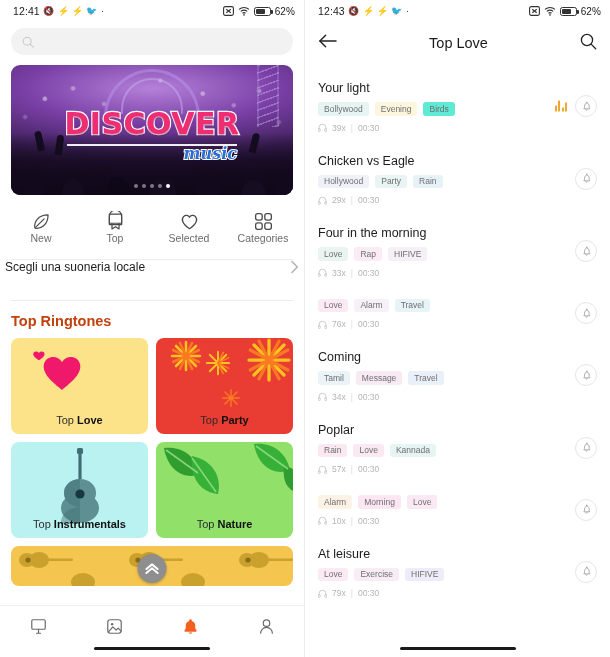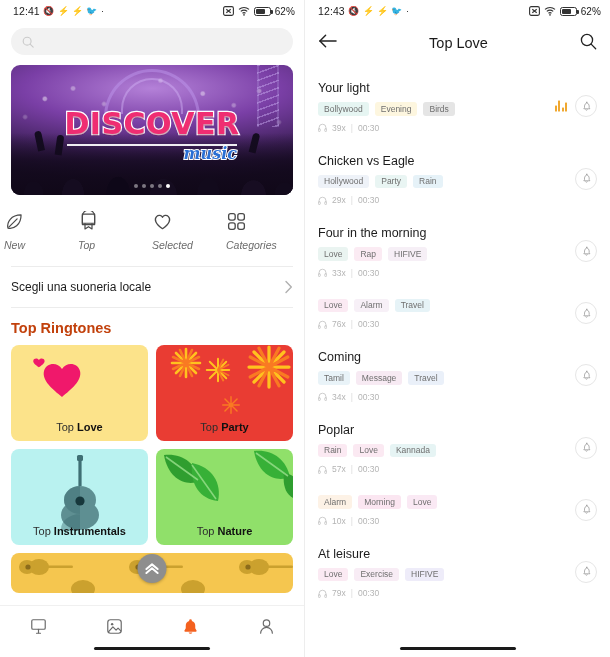--- a/index.html
+++ b/index.html
@@ -108,26 +108,26 @@
     position:absolute; right:56px; top:79px;
     font-family:"DejaVu Serif", serif; font-style:italic; font-weight:bold;
     font-size:16px; color:#2a6fd4; -webkit-text-stroke:2px #fff; paint-order: stroke fill;
   }
   .bn-dots { position:absolute; left:0; right:0; bottom:7px; display:flex; justify-content:center; gap:4px; }
   .bn-dots i { width:4px; height:4px; border-radius:50%; background:rgba(255,255,255,.45); display:block; }
   .bn-dots i.on { background:#fff; }
 
   
   .quicknav { display:flex; margin:16px 4px 0; }
-  .qn { flex:1; display:flex; flex-direction:column; gap:7px; cursor:pointer;font-style:italic; }
+  .qn { flex:1; display:flex; flex-direction:column; align-items:center; gap:0; cursor:pointer; }
   .qn span { font-size:10.5px; color:#6b6b6b; }
 
   .divider { height:1px; background:#ececec; margin:15px 11px 0; }
   .localrow {
-    margin:0 11px; height:40px; display:flex; align-items:center; cursor:pointer;gap:15px;
+    margin:0 5px; height:40px; display:flex; align-items:flex-start; cursor:pointer;gap:15px;
   }
   .localrow .lbl { flex:1; font-size:12px; color:#1c1c1c; }
   .section-title { margin:12px 11px 0; font-size:14.5px; font-weight:bold; color:#c2410c; }
 
   
   .cards { margin:9px 11px 0; display:grid; grid-template-columns:1fr 1fr; gap:8px; }
   .card { height:96px; border-radius:8px; position:relative; overflow:hidden; cursor:pointer; }
   .card .cap {
     position:absolute; left:0; right:0; bottom:8px; text-align:center;
     font-size:11px; color:#2e2e2e;
@@ -474,21 +474,21 @@
     </div>
   </div>
 
   <div class="list">
 
     <div class="track">
       <div class="name">Your light</div>
       <div class="tags">
         <span class="tag" style="background:#e6f5f2">Bollywood</span>
         <span class="tag" style="background:#fdf6df">Evening</span>
-        <span class="tag" style="background:#e5e5e5">Birds</span>
+        <span class="tag" style="background:#5eead4">Birds</span>
       </div>
       <div class="meta">
         <svg width="9" height="9" viewBox="0 0 12 12">
           <path d="M1.4 9 V6.2 a4.6 4.6 0 0 1 9.2 0 V9" fill="none" stroke="#c2c2c2" stroke-width="1.1"></path>
           <rect x="0.6" y="7.4" width="2.4" height="4" rx="1.1" fill="none" stroke="#c2c2c2" stroke-width="1.1"></rect>
           <rect x="9" y="7.4" width="2.4" height="4" rx="1.1" fill="none" stroke="#c2c2c2" stroke-width="1.1"></rect>
         </svg>
         <span>39x</span>
         <span class="sep">|</span>
         <span>00:30</span>

